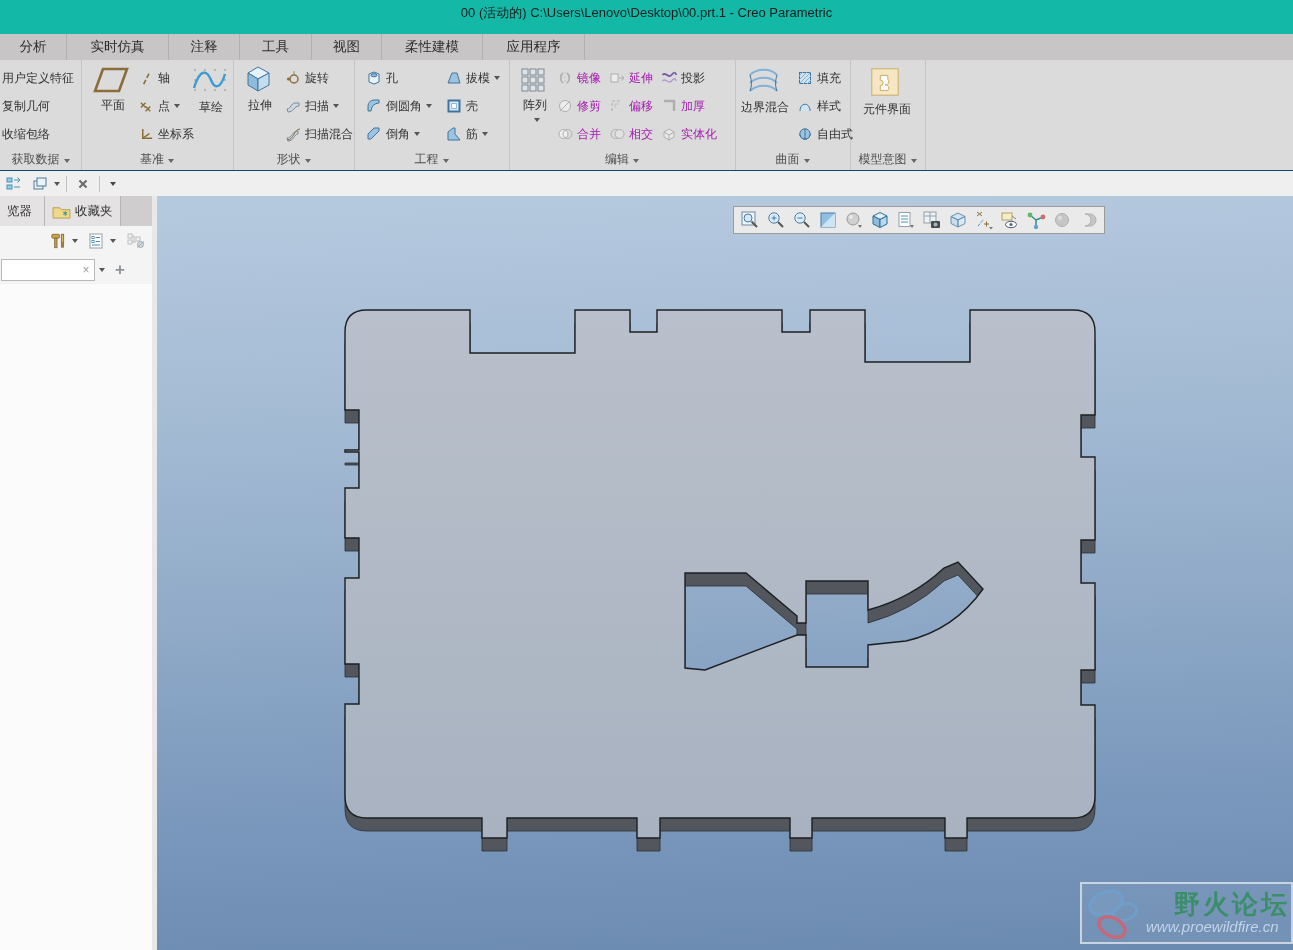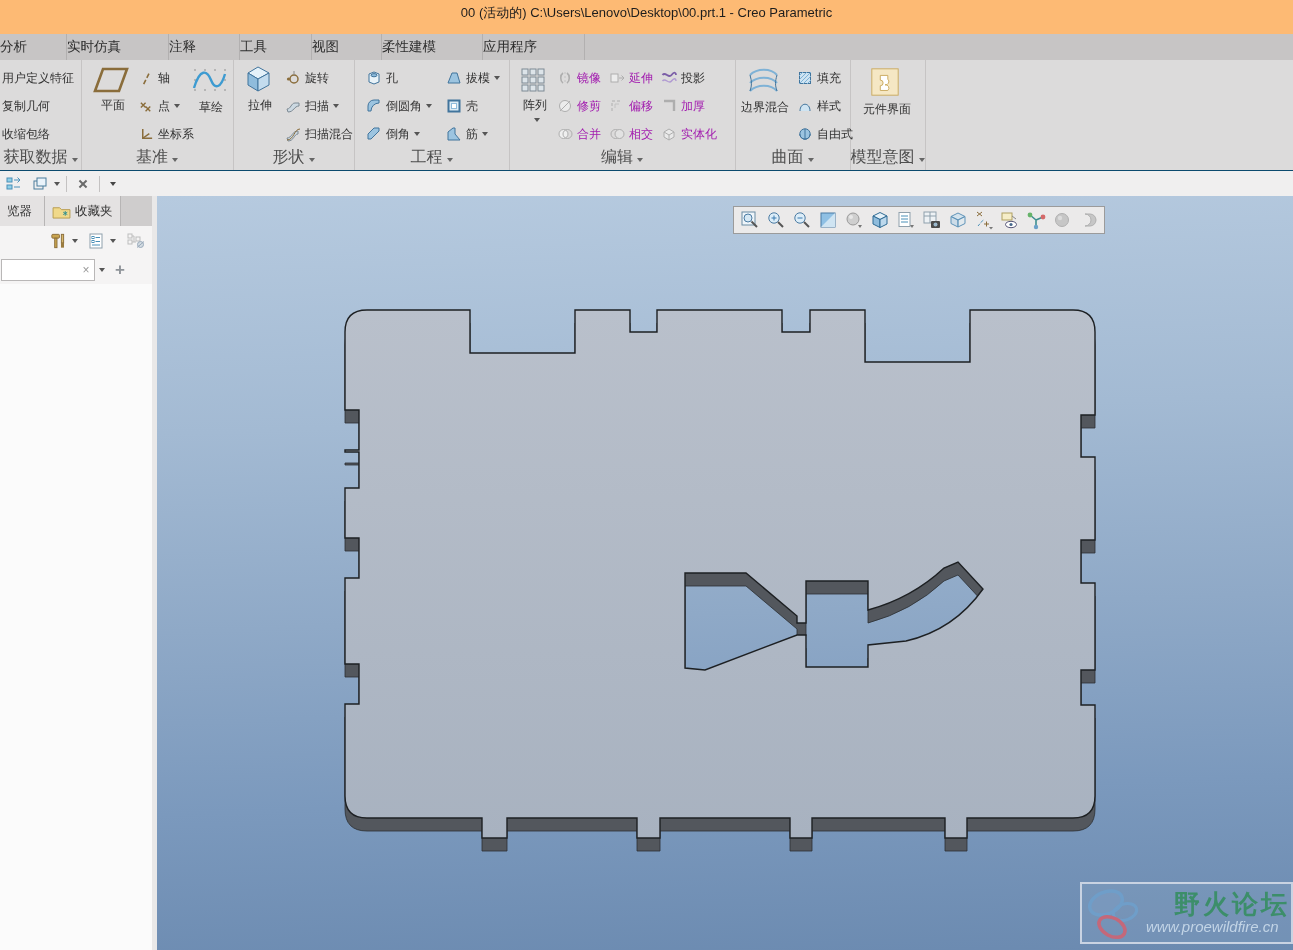--- a/index.html
+++ b/index.html
@@ -1,24 +1,24 @@
 <!DOCTYPE html>
 <html><head>
 <meta charset="utf-8">
 <style>
   html,body{margin:0;padding:0;background:#888;}
   .app{position:relative;width:1293px;height:950px;overflow:hidden;
        font-family:"Liberation Sans","DejaVu Sans",sans-serif;background:#dcdbdb;-webkit-font-smoothing:antialiased;}
-  .titlebar{position:absolute;left:0;top:0;right:0;height:34px;background:#fdba74;
+  .titlebar{position:absolute;left:0;top:0;right:0;height:34px;background:#14b8a6;
             text-align:center;font-size:13px;color:#1d1d1d;line-height:26px;}
   .tabrow{position:absolute;left:0;top:34px;right:0;height:26px;background:#c7c5c5;display:flex;}
-  .tab{line-height:26px;font-size:13.5px;color:#2e2e2e;border-right:1px solid #b2b0b0;cursor:default;}
+  .tab{line-height:26px;text-align:center;font-size:13.5px;color:#2e2e2e;border-right:1px solid #b2b0b0;cursor:default;}
   .ribbon{position:absolute;left:0;top:60px;right:0;height:110px;background:#dcdbdb;border-bottom:1px solid #0c4a6e;}
   .group{position:absolute;top:0;height:110px;border-right:1px solid #c6c4c4;}
-  .glabel{position:absolute;bottom:2px;left:0;right:0;text-align:center;font-size:16px;color:#4e4e4e;white-space:nowrap;margin-top:38px;}
+  .glabel{position:absolute;bottom:2px;left:0;right:0;text-align:center;font-size:12px;color:#4e4e4e;white-space:nowrap;margin-top:38px;}
   .ritem{position:absolute;height:26px;display:flex;align-items:center;font-size:12px;color:#333;white-space:nowrap;}
   .rbig{position:absolute;display:flex;flex-direction:column;align-items:center;justify-content:flex-start;font-size:12px;color:#333;text-align:center;}
   .rbig .lbl{margin-top:3px;}
   .dis{color:#a21caf;}
   .dd{display:inline-block;width:0;height:0;border-left:3.5px solid transparent;border-right:3.5px solid transparent;
       border-top:4px solid #555;margin-left:4px;}
   .glabel .dd{border-top-color:#666;}
   .i{margin-right:4px;flex:none;}
   .qbar{position:absolute;left:0;top:171px;right:0;height:25px;background:#f0efef;display:flex;align-items:center;padding-left:4px;}
   .qbar .sep{width:1px;height:16px;background:#c4c2c2;margin:0 6px;}

